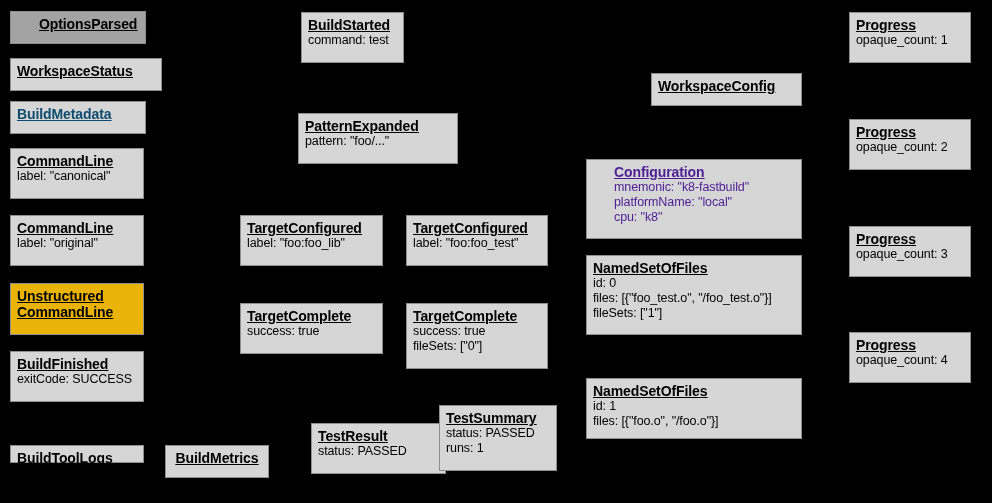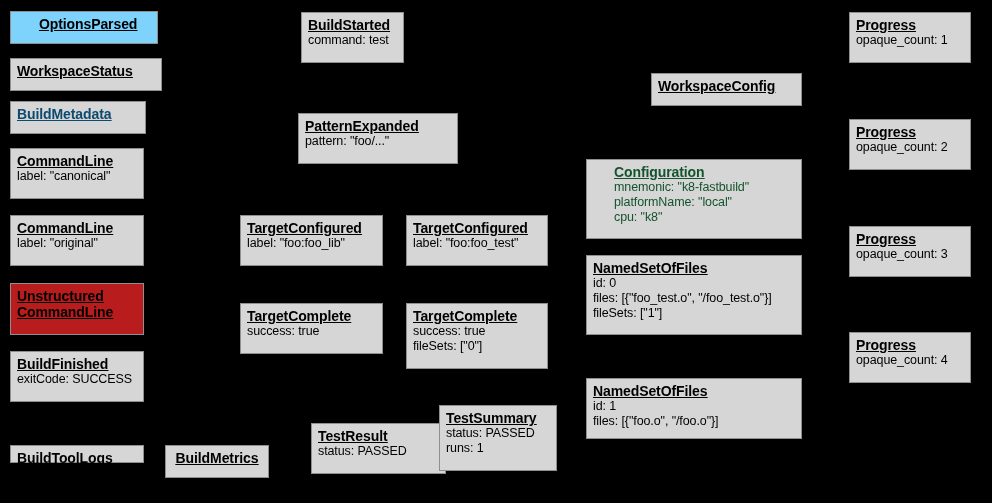--- a/index.html
+++ b/index.html
@@ -42,38 +42,38 @@
     line-height: 15px;
     white-space: pre;
     display: block;
     letter-spacing: -0.1px;
   }
 </style>
 </head>
 <body>
 
 <div id="canvas" style="background: rgb(0, 0, 0);">
-    <div class="node" style="left: 10px; top: 11px; width: 148px; height: 33px; background: #7dd3fc; border-color: rgb(143, 143, 143); color: rgb(0, 0, 0); padding-left: 28px;">
+    <div class="node" style="left: 10px; top: 11px; width: 136px; height: 33px; background: #a3a3a3; border-color: rgb(143, 143, 143); color: rgb(0, 0, 0); padding-left: 28px;">
       <div class="node-title"><span class="node-title-line">OptionsParsed</span></div>
     </div>
     <div class="node" style="left: 10px; top: 58px; width: 152px; height: 33px; background: rgb(214, 214, 214); border-color: rgb(143, 143, 143); color: rgb(0, 0, 0);">
       <div class="node-title"><span class="node-title-line">WorkspaceStatus</span></div>
     </div>
     <div class="node" style="left: 10px; top: 101px; width: 136px; height: 33px; background: rgb(214, 214, 214); border-color: rgb(143, 143, 143); color: #0c4a6e;">
       <div class="node-title"><span class="node-title-line">BuildMetadata</span></div>
     </div>
     <div class="node" style="left: 10px; top: 148px; width: 134px; height: 51px; background: rgb(214, 214, 214); border-color: rgb(143, 143, 143); color: rgb(0, 0, 0);">
       <div class="node-title"><span class="node-title-line">CommandLine</span></div>
       <div class="node-field">label: "canonical"</div>
     </div>
     <div class="node" style="left: 10px; top: 215px; width: 134px; height: 51px; background: rgb(214, 214, 214); border-color: rgb(143, 143, 143); color: rgb(0, 0, 0);">
       <div class="node-title"><span class="node-title-line">CommandLine</span></div>
       <div class="node-field">label: "original"</div>
     </div>
-    <div class="node" style="left: 10px; top: 283px; width: 134px; height: 52px; background: #b91c1c; border-color: rgb(143, 143, 143); color: rgb(0, 0, 0);">
+    <div class="node" style="left: 10px; top: 283px; width: 134px; height: 52px; background: #eab308; border-color: rgb(143, 143, 143); color: rgb(0, 0, 0);">
       <div class="node-title"><span class="node-title-line">Unstructured</span><span class="node-title-line">CommandLine</span></div>
     </div>
     <div class="node" style="left: 10px; top: 351px; width: 134px; height: 51px; background: rgb(214, 214, 214); border-color: rgb(143, 143, 143); color: rgb(0, 0, 0);">
       <div class="node-title"><span class="node-title-line">BuildFinished</span></div>
       <div class="node-field">exitCode: SUCCESS</div>
     </div>
     <div class="node" style="left: 10px; top: 445px; width: 134px; height: 18px; background: rgb(214, 214, 214); border-color: rgb(143, 143, 143); color: rgb(0, 0, 0);">
       <div class="node-title"><span class="node-title-line">BuildToolLogs</span></div>
     </div>
     <div class="node" style="left: 165px; top: 445px; width: 104px; height: 33px; background: rgb(214, 214, 214); border-color: rgb(143, 143, 143); color: rgb(0, 0, 0); text-align: center;">
@@ -109,21 +109,21 @@
       <div class="node-field">status: PASSED</div>
     </div>
     <div class="node" style="left: 439px; top: 405px; width: 118px; height: 66px; background: rgb(214, 214, 214); border-color: rgb(143, 143, 143); color: rgb(0, 0, 0);">
       <div class="node-title"><span class="node-title-line">TestSummary</span></div>
       <div class="node-field">status: PASSED</div>
       <div class="node-field">runs: 1</div>
     </div>
     <div class="node" style="left: 651px; top: 73px; width: 151px; height: 33px; background: rgb(214, 214, 214); border-color: rgb(143, 143, 143); color: rgb(0, 0, 0);">
       <div class="node-title"><span class="node-title-line">WorkspaceConfig</span></div>
     </div>
-    <div class="node" style="left: 586px; top: 159px; width: 216px; height: 80px; background: rgb(214, 214, 214); border-color: rgb(143, 143, 143); color: #14532d; padding-left: 27px;">
+    <div class="node" style="left: 586px; top: 159px; width: 216px; height: 80px; background: rgb(214, 214, 214); border-color: rgb(143, 143, 143); color: #4c1d95; padding-left: 27px;">
       <div class="node-title"><span class="node-title-line">Configuration</span></div>
       <div class="node-field">mnemonic: "k8-fastbuild"</div>
       <div class="node-field">platformName: "local"</div>
       <div class="node-field">cpu: "k8"</div>
     </div>
     <div class="node" style="left: 586px; top: 255px; width: 216px; height: 80px; background: rgb(214, 214, 214); border-color: rgb(143, 143, 143); color: rgb(0, 0, 0);">
       <div class="node-title"><span class="node-title-line">NamedSetOfFiles</span></div>
       <div class="node-field">id: 0</div>
       <div class="node-field">files: [{"foo_test.o", "/foo_test.o"}]</div>
       <div class="node-field">fileSets: ["1"]</div>

